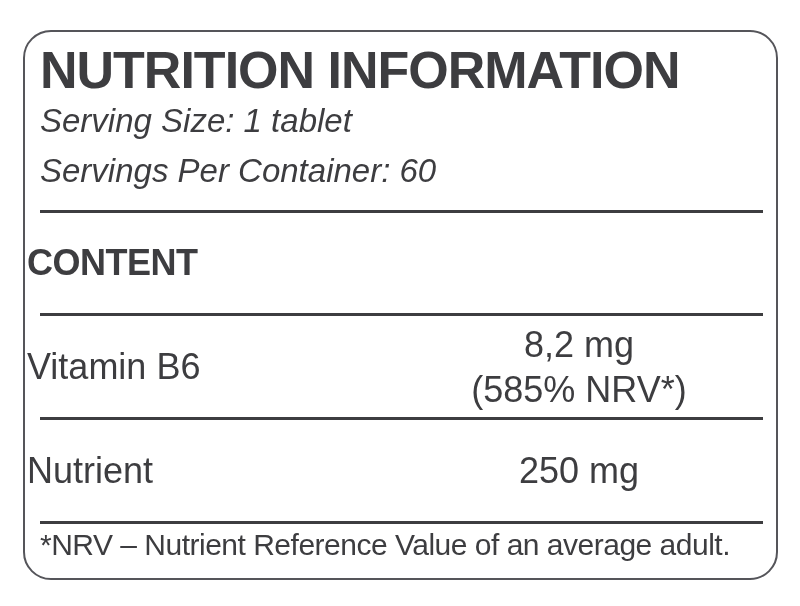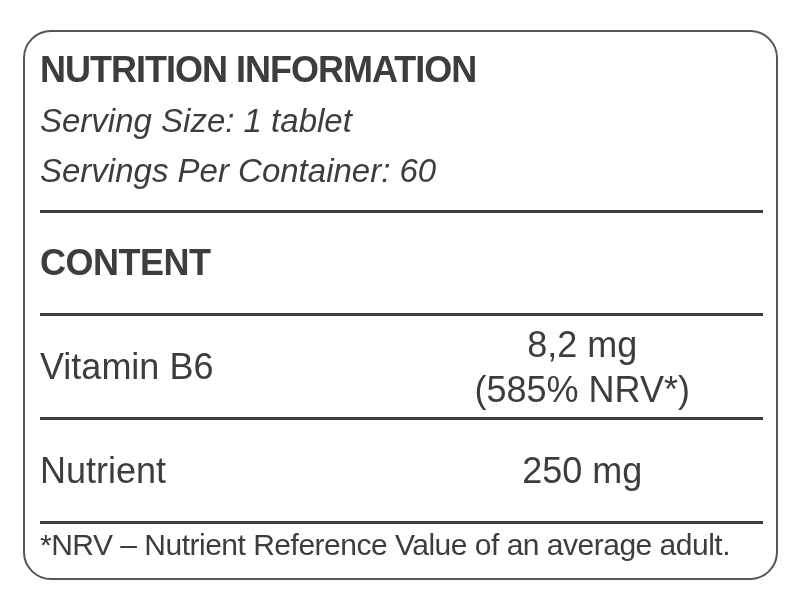--- a/index.html
+++ b/index.html
@@ -26,21 +26,21 @@
     border-radius: 28px;
     background: #ffffff;
     display: flex;
     flex-direction: column;
     overflow: hidden;
   }
   .title {
     margin: 12px 13px 0 15px;
     height: 52px;
     line-height: 52px;
-    font-size: 36px;
+    font-size: 52px;
     font-weight: bold;
     letter-spacing: -1px;
     white-space: nowrap;
   }
   .serving-line {
     margin: 0 13px 0 15px;
     height: 50px;
     line-height: 50px;
     font-size: 33px;
     white-space: nowrap;
@@ -50,21 +50,21 @@
     height: 3px;
     background: #3d3d40;
     margin: 0 13px 0 15px;
     flex-shrink: 0;
   }
   .rule-top {
     margin-top: 14px;
   }
   .trow {
     display: flex;
-    margin: 0 13px 0 15px;
+    margin: 0 13px 0 2px;
     flex-shrink: 0;
   }
   .header-row { height: 100px; }
   .data-row   { height: 101px; }
   .cell-left {
     width: 50%;
     display: flex;
     align-items: center;
     font-size: 36px;
     white-space: nowrap;

